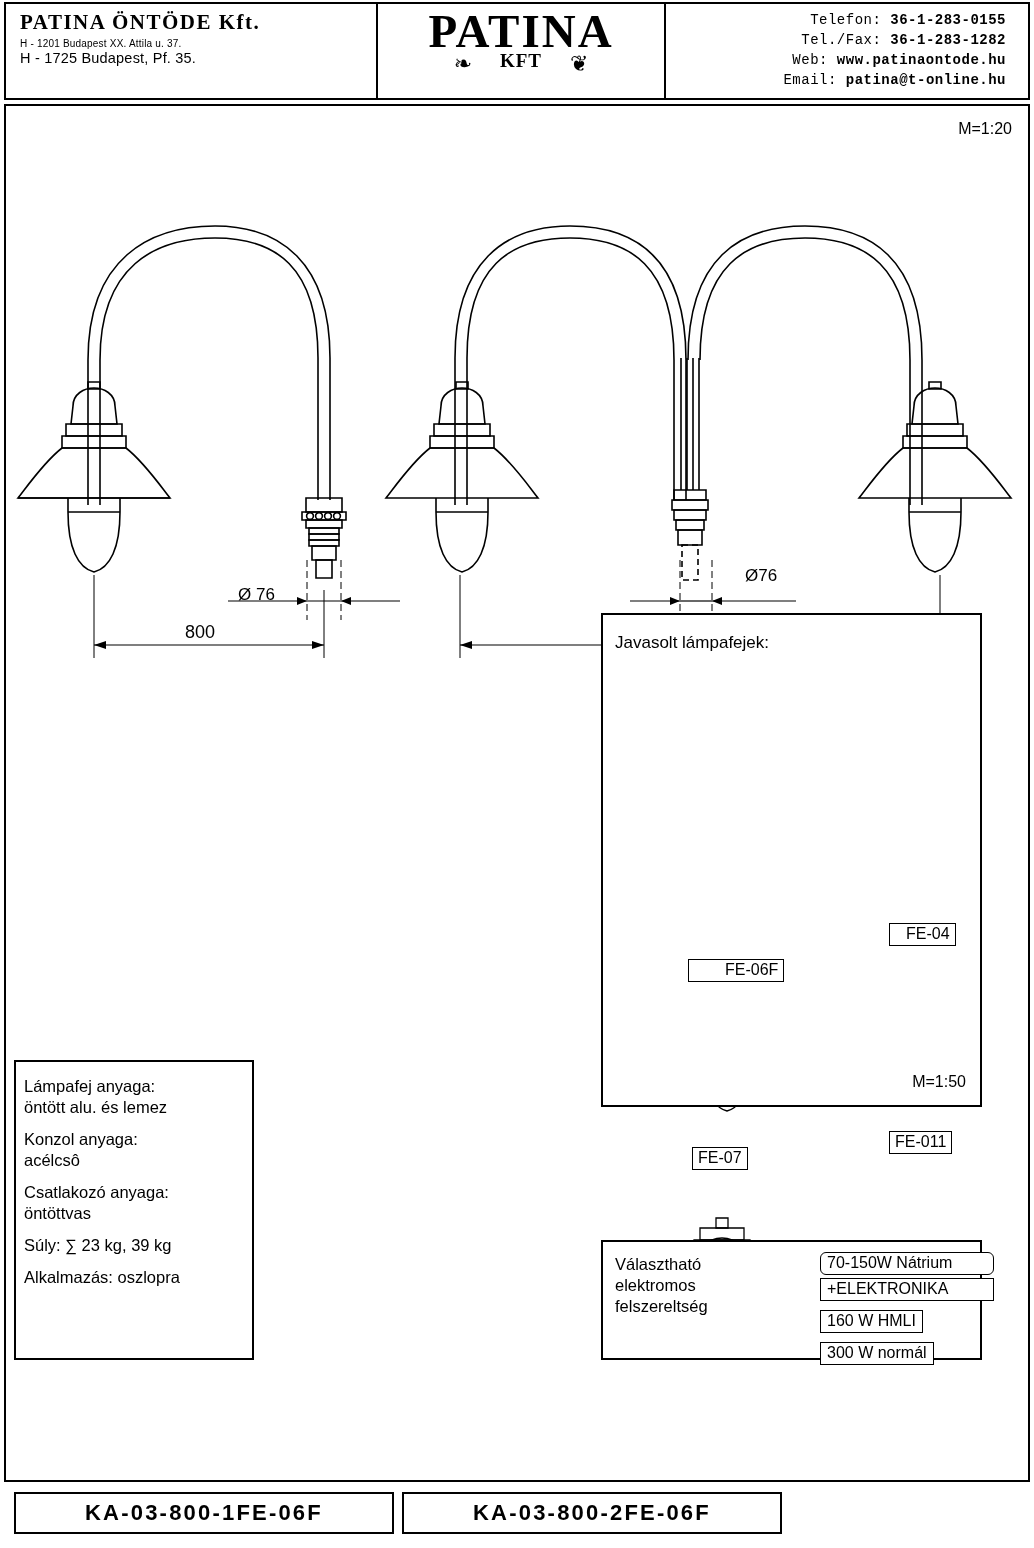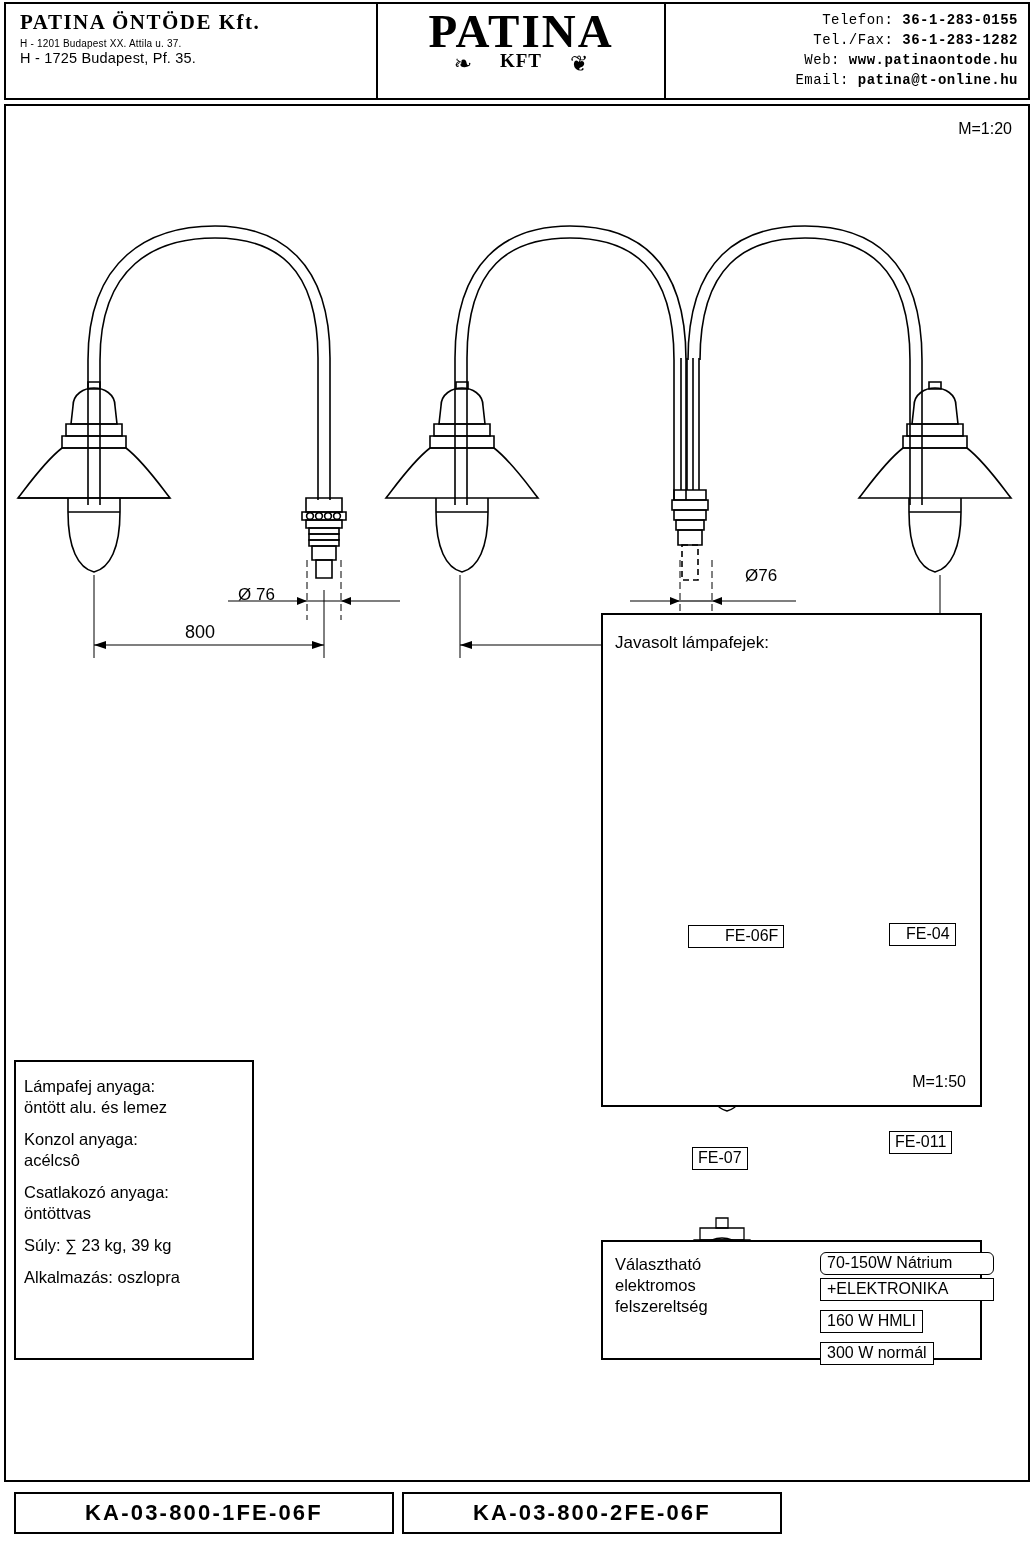--- a/index.html
+++ b/index.html
@@ -10,21 +10,21 @@
   .header{position:absolute;left:4px;top:2px;width:1026px;height:98px;border:2px solid #000;box-sizing:border-box;}
   .hdr-left{position:absolute;left:0;top:0;width:370px;height:118px;}
   .hdr-mid{position:absolute;left:370px;top:0;width:290px;height:94px;border-left:2px solid #000;border-right:2px solid #000;box-sizing:border-box;}
   .hdr-right{position:absolute;left:660px;top:0;width:362px;height:94px;}
   .company{font-family:"Liberation Serif",serif;font-weight:bold;font-size:21px;letter-spacing:1.5px;padding:6px 0 0 14px;}
   .addr{font-size:10px;padding:3px 4px 0 14px;letter-spacing:.2px;}
   .addr2{font-size:14.5px;padding:1px 0 0 14px;letter-spacing:.2px;}
   .logo-main{font-family:"Liberation Serif",serif;font-weight:bold;font-size:47px;text-align:center;letter-spacing:2px;line-height:46px;padding-top:4px;}
   .logo-sub{font-family:"Liberation Serif",serif;font-weight:bold;font-size:19px;text-align:center;letter-spacing:1px;margin-top:-4px;}
   .logo-orn{position:absolute;left:0;right:0;top:52px;text-align:center;font-size:22px;line-height:16px;}
-  .contact{font-family:"Liberation Mono",monospace;font-size:14px;text-align:right;padding-right:10px;letter-spacing:.5px;line-height:20px;}
+  .contact{font-family:"Liberation Mono",monospace;font-size:14px;text-align:right;padding-right:22px;letter-spacing:.5px;line-height:20px;}
   .contact .b{font-weight:bold;}
   .contact-first{padding-top:6px;}
 
   
   .frame{position:absolute;left:4px;top:104px;width:1026px;height:1378px;border:2px solid #000;box-sizing:border-box;}
   .scale-top{position:absolute;right:14px;top:16px;font-size:16px;}
 
   
   .dim{position:absolute;font-size:17px;}
   .dim-b{font-size:18px;}
@@ -251,21 +251,21 @@
     <p>Súly:  ∑ 23 kg, 39 kg</p>
     <div class="lamp-gap"></div>
     <p>Alkalmazás: oszlopra</p>
   </div>
 
   <div class="box heads-box">
     <div class="heads-title">Javasolt lámpafejek:</div>
     <div class="heads-scale">M=1:50</div>
   </div>
 
-  <div class="tag" style="left:688px;top:925px;padding-left:36px;">FE-06F</div>
+  <div class="tag" style="left:688px;top:959px;padding-left:36px;">FE-06F</div>
   <div class="tag" style="left:889px;top:923px;padding-left:16px;">FE-04</div>
   <div class="tag" style="left:692px;top:1131px;margin-top:16px;">FE-07</div>
   <div class="tag" style="left:889px;top:1131px;">FE-011</div>
   <div class="tag" style="left:686px;top:1301px;">FE-08</div>
 
   <div class="box elec-box">
     <div class="elec-label">
       <div>Választható</div>
       <div>elektromos</div>
       <div>felszereltség</div>

